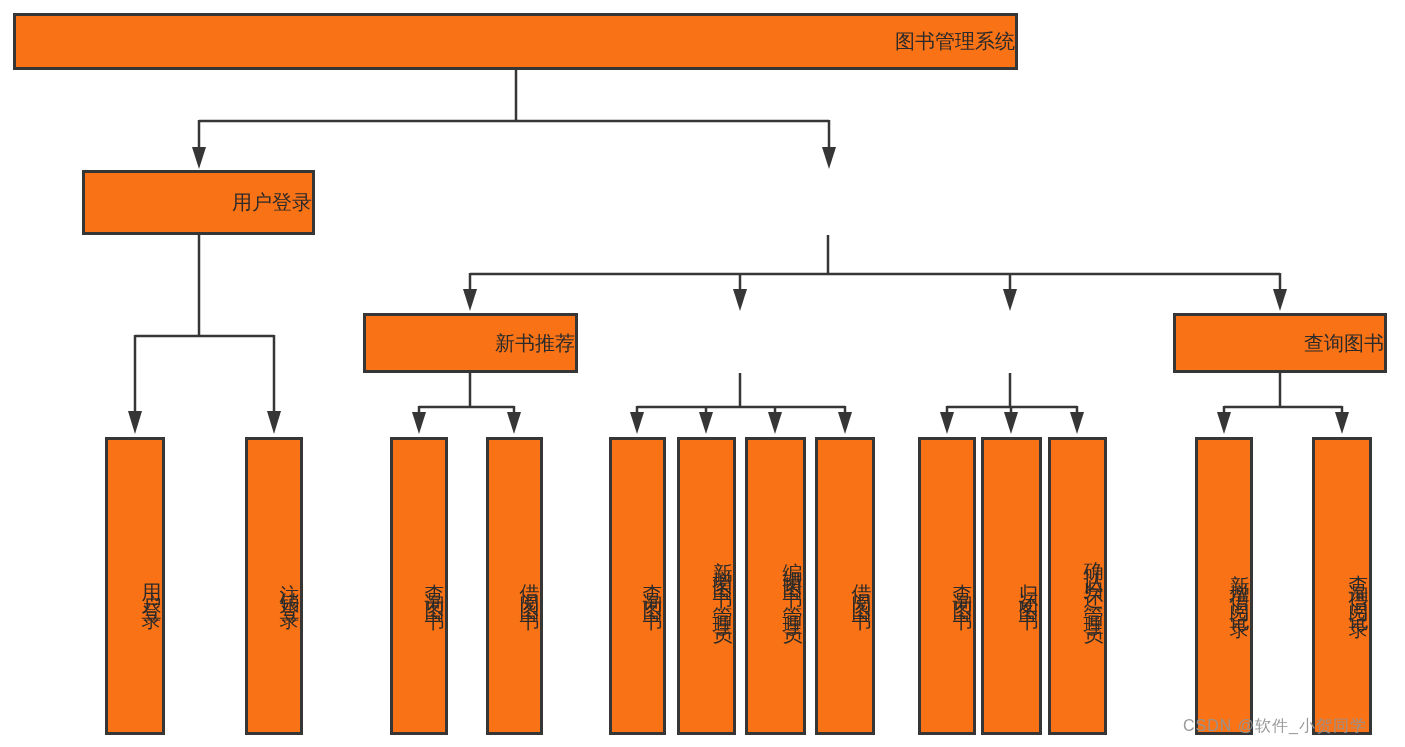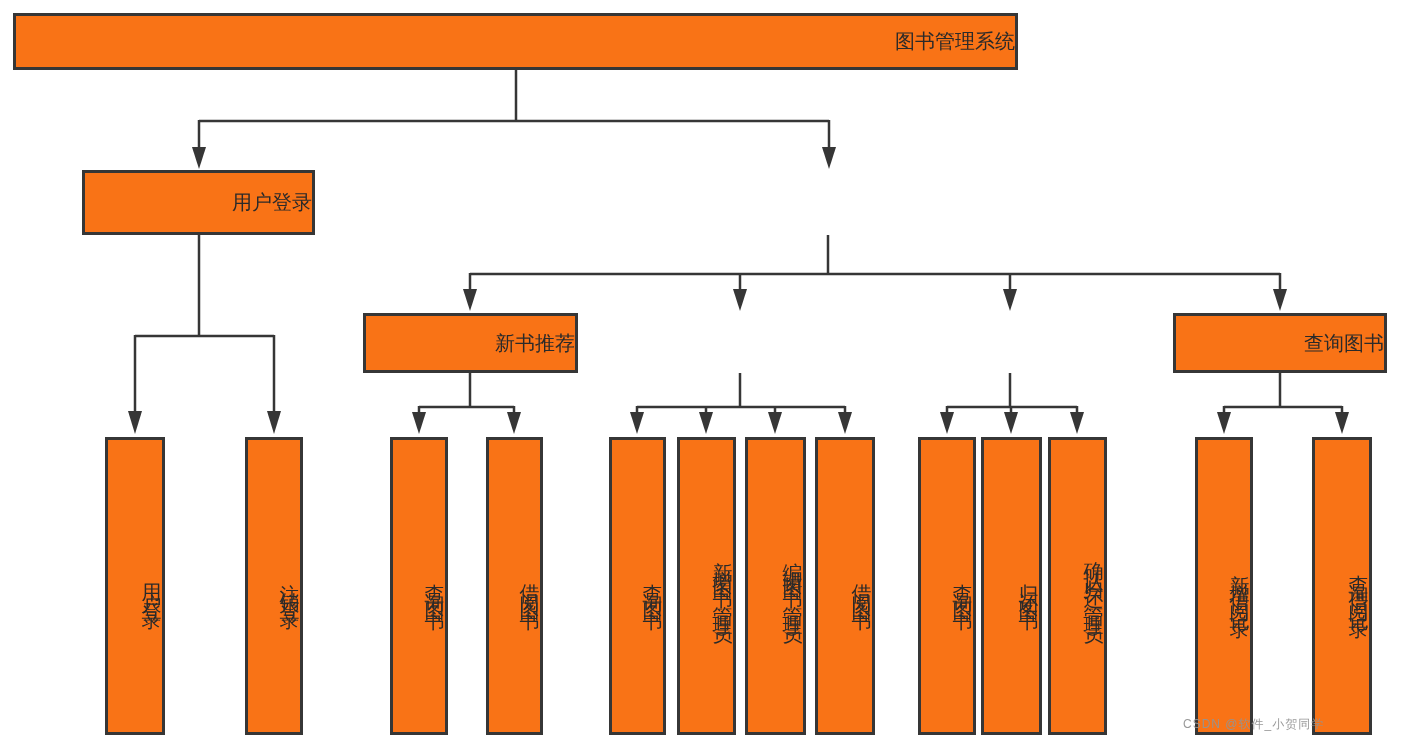--- a/index.html
+++ b/index.html
@@ -40,21 +40,21 @@
   .vtext {
     writing-mode: vertical-rl;
     text-orientation: mixed;
     letter-spacing: 9px;
     line-height: 1;
   }
   .watermark {
     position: absolute;
     left: 1183px;
     top: 716px;
-    font-size: 12px;
+    font-size: 16px;
     color: rgba(148,148,148,0.95);
     letter-spacing: 1px;
     z-index: 3;
     white-space: nowrap;
   }
 </style>
 </head>
 <body>
 
 <div class="canvas">

